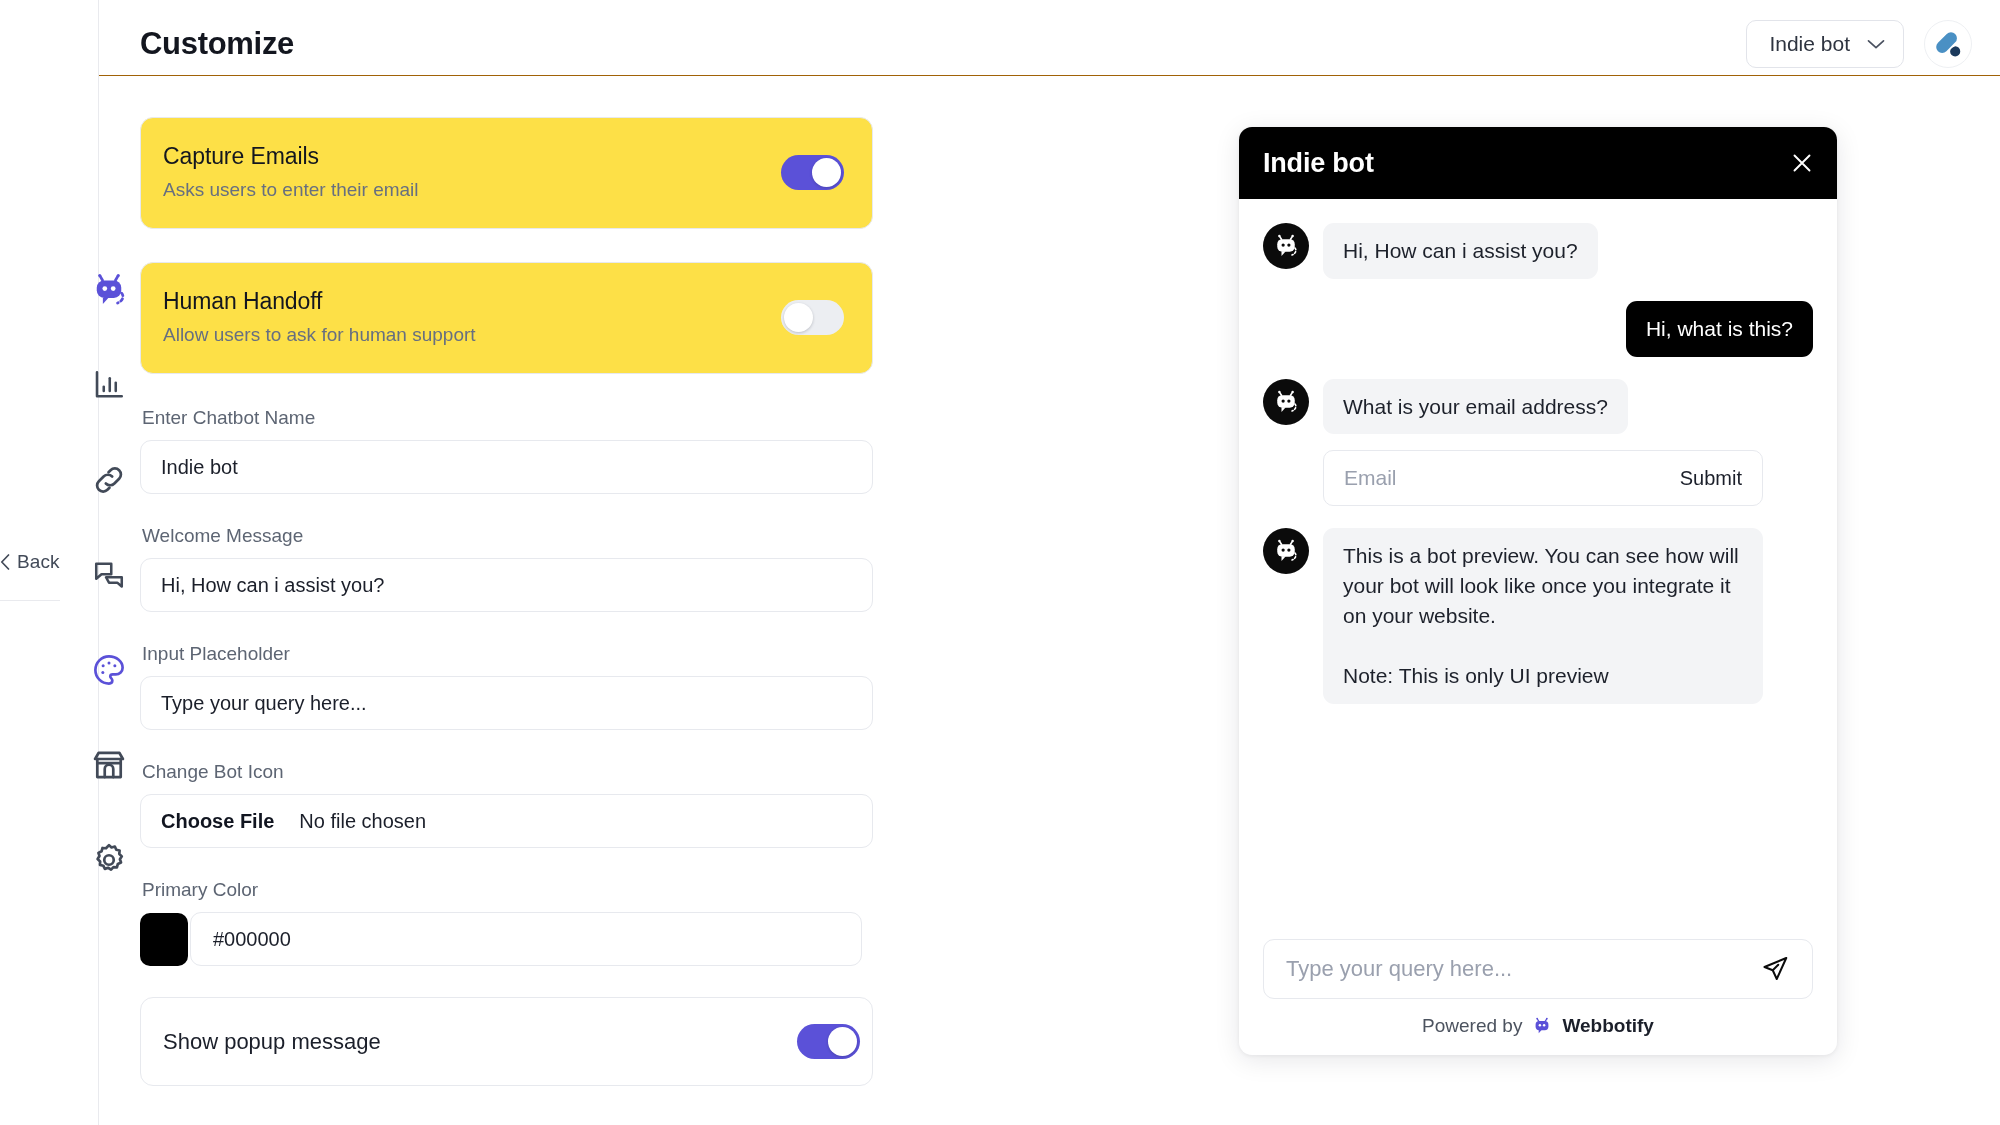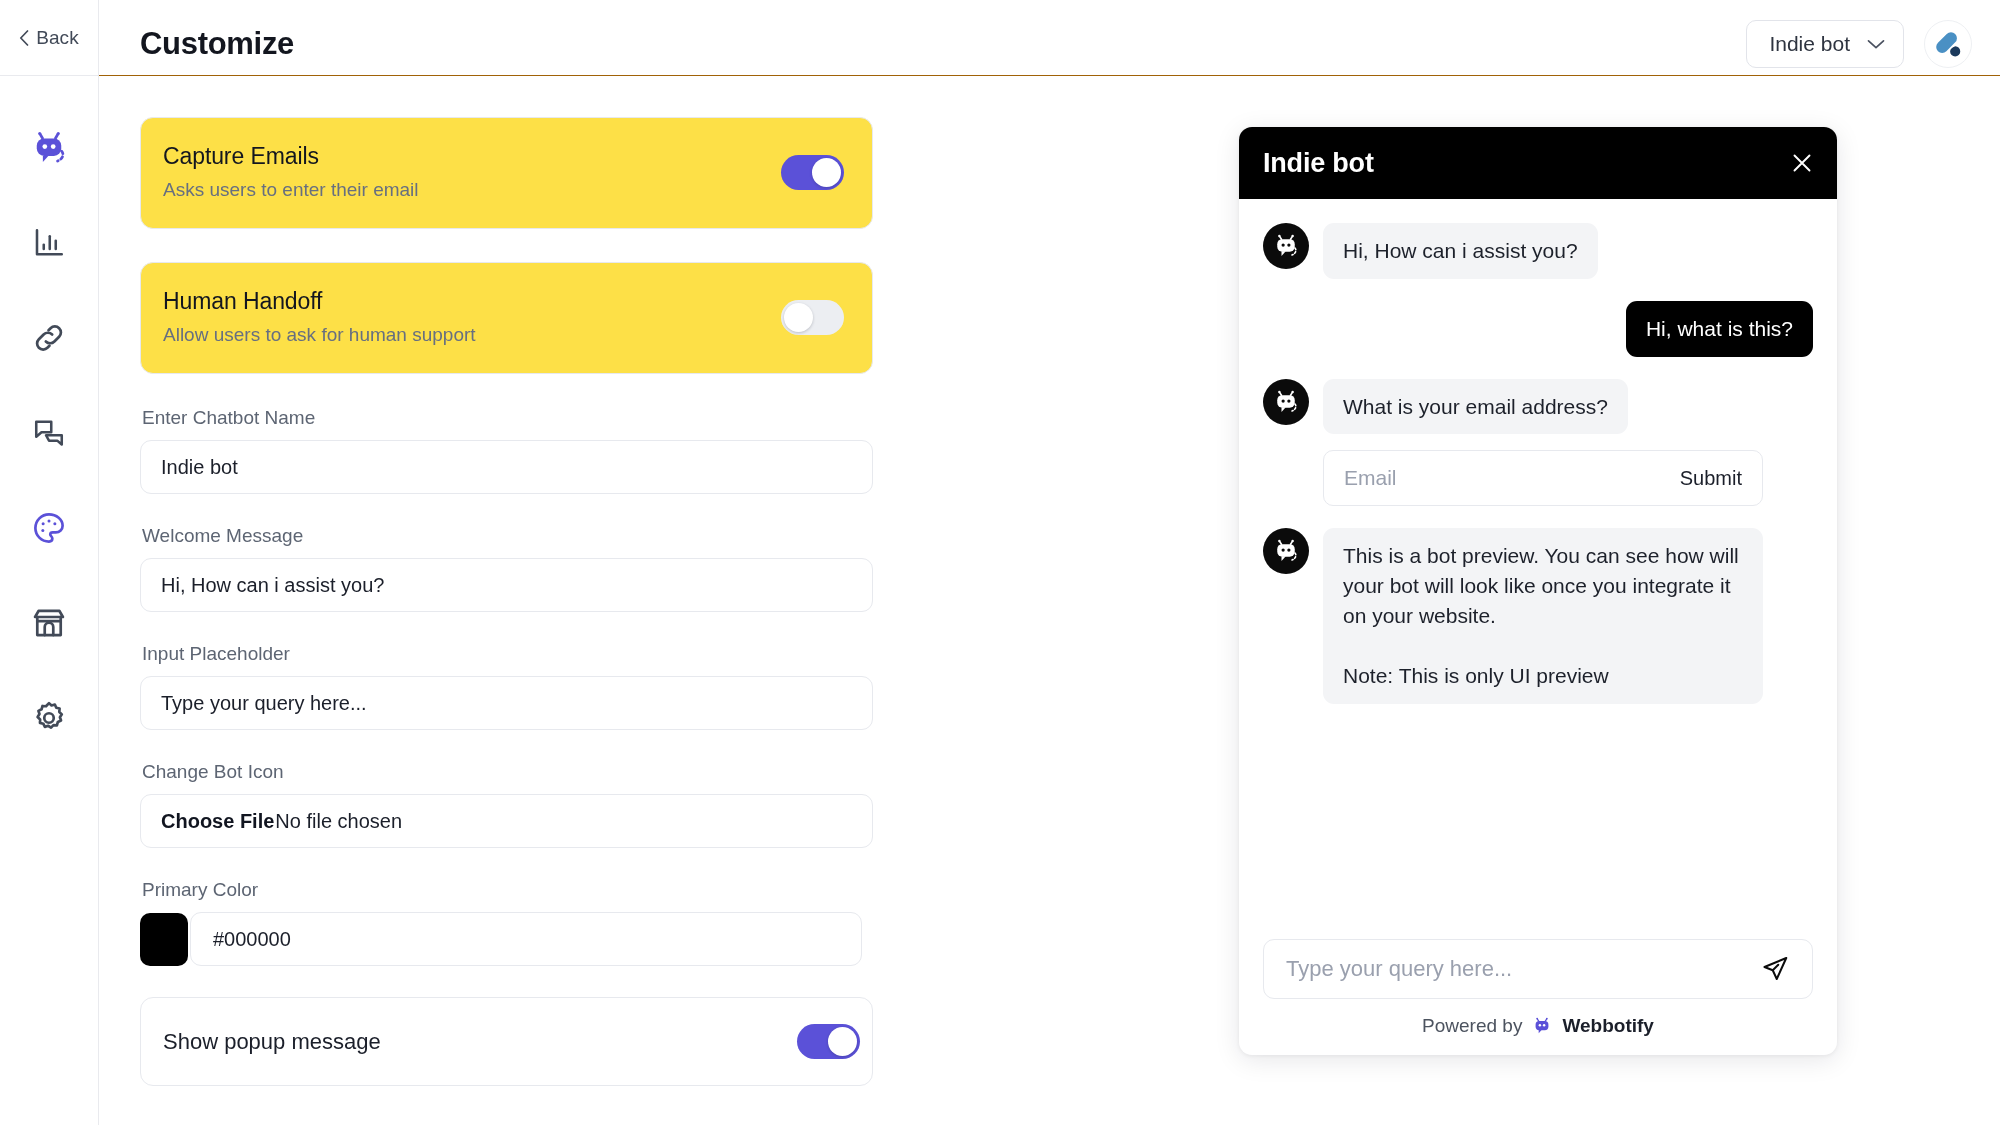--- a/index.html
+++ b/index.html
@@ -9,21 +9,21 @@
     font-family: "Liberation Sans", sans-serif;
     overflow: hidden;
   }
 
   .app { display: flex; width: 2000px; height: 1125px; position: relative; }
 
   
   .rail {
     width: 99px; height: 1125px;
     border-right: 1px solid #e9eaee;
-    display: flex; flex-direction: column; align-items: center;
+    display: flex; flex-direction: row; align-items: center;
     flex: 0 0 99px;
     background: #fff;
   }
   .rail-top {
     height: 76px; width: 100%;
     display: flex; align-items: center; justify-content: center;
     border-bottom: 1px solid #e9eaee;
   }
   .back-link {
     display: flex; align-items: center; gap: 7px;
@@ -106,21 +106,21 @@
     font-size: 19px; color: #5d6573; margin-bottom: 11px; padding-left: 2px;
   }
   .input {
     width: 733px; height: 54px;
     border: 1px solid #e7e9ee; border-radius: 11px;
     background: #fff; display: flex; align-items: center;
     padding: 0 20px; font-size: 20px; color: #1b1f2a;
     cursor: text;
   }
 
-  .file-row { display: flex; align-items: center; gap: 1px; }
+  .file-row { display: flex; align-items: center; gap: 25px; }
   .file-btn { font-size: 20px; font-weight: 700; color: #111520; cursor: pointer; }
   .file-none { font-size: 20px; color: #1b1f2a; }
 
   .color-row { display: flex; align-items: center; gap: 2px; }
   .swatch {
     width: 48px; height: 53px; border-radius: 10px;
     background: #000000; flex: 0 0 48px; cursor: pointer;
   }
   .color-input {
     width: 672px; height: 54px;

